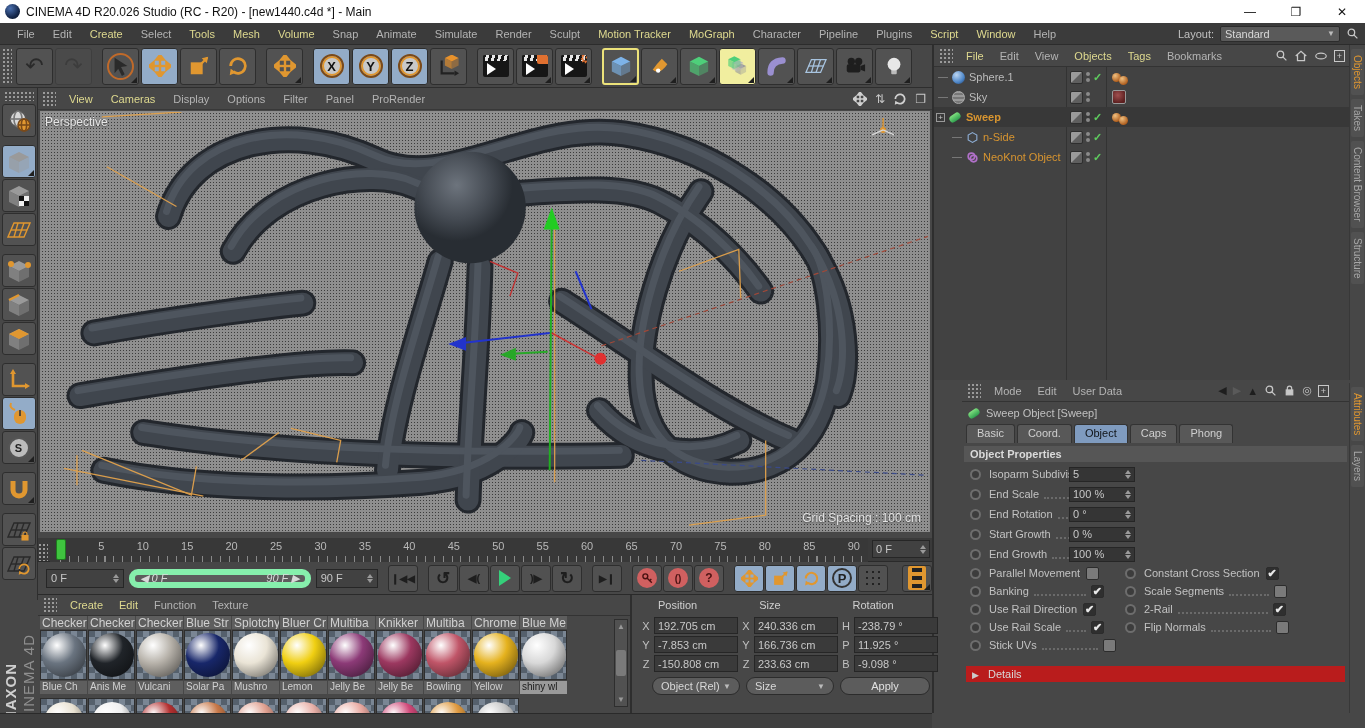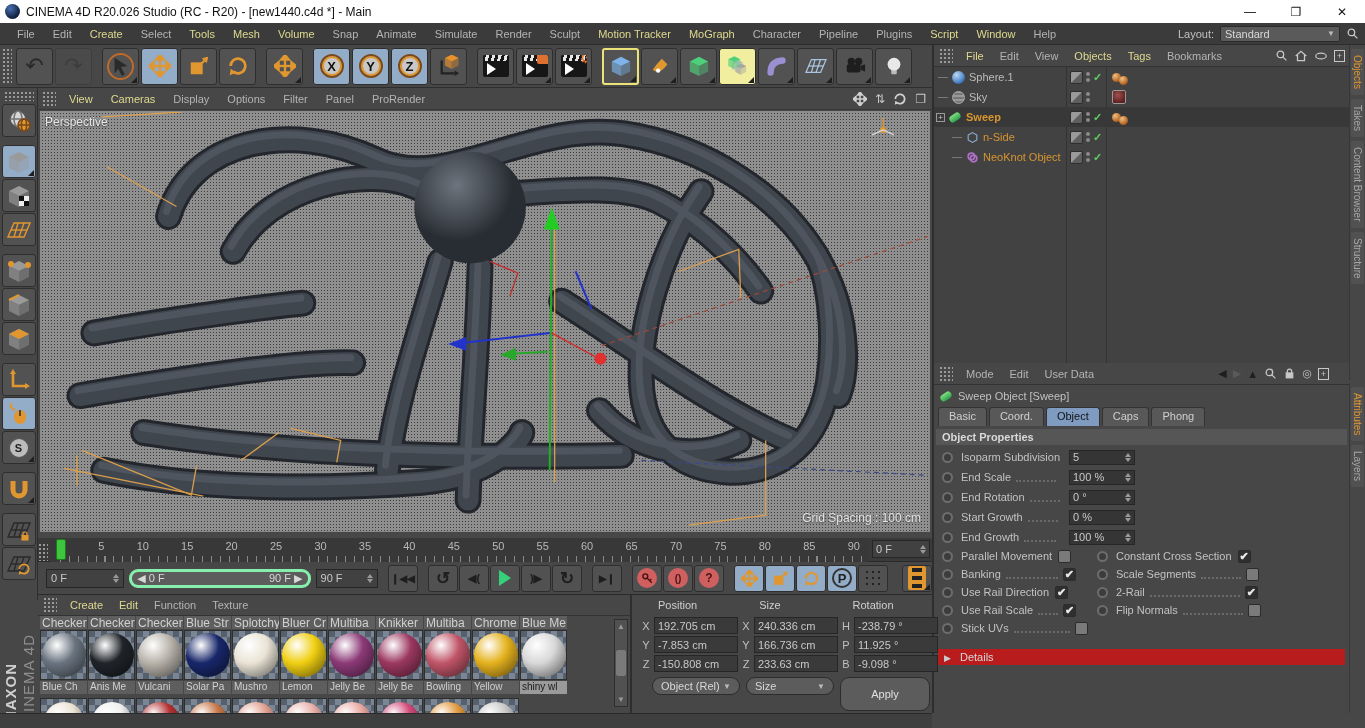--- a/index.html
+++ b/index.html
@@ -126,21 +126,21 @@
     font-size:8px; line-height:7px; text-align:center; margin-left:2px; }
   .obj-ico { width:14px; height:14px; display:flex; align-items:center; justify-content:center; margin-left:3px; flex:0 0 auto; }
   .ico-sphere { width:13px; height:13px; border-radius:50%;
     background:radial-gradient(circle at 35% 30%, #bcd6f2, #4d86c8 60%, #1d3a66); }
   .ico-sky { width:13px; height:13px; border-radius:50%; border:1px solid #aaa;
     background:repeating-linear-gradient(0deg,#777 0 2px,#999 2px 4px); }
   .ico-sweep { width:12px; height:7px; border-radius:5px; background:linear-gradient(#7fe07f,#2e9e4e);
     transform:rotate(-35deg); }
 
   
-  #attr-panel { position:absolute; left:0; top:318px; width:415px; height:333px; }
+  #attr-panel { position:absolute; left:0; top:335px; width:415px; height:333px;padding-left:28px; }
   #attr-title-row { height:22px; display:flex; align-items:center; gap:6px; padding-left:6px; }
   #attr-tabs { display:flex; gap:2px; padding-left:4px; height:19px; }
   .attr-tab { background:#585858; color:#cfcfcf; padding:2px 10px 0 10px; border-radius:3px 3px 0 0;
     border:1px solid #333; border-bottom:none; }
   .attr-tab.active { background:#7f9bbf; color:#101418; }
   .sec-header { margin:3px 2px 2px 2px; background:#565656; color:#dadada; padding:2px 6px; font-weight:bold; }
   .prop-row { display:flex; align-items:center; height:20px; padding-left:8px; }
   .radio { width:11px; height:11px; border-radius:50%; border:2px solid #6d6d6d; background:#3c3c3c;
     margin-right:8px; flex:0 0 auto; }
   .prop-label { color:#c2c2c2; white-space:nowrap; }
@@ -173,22 +173,22 @@
     border:1px solid #1d7a1d; border-radius:2px; }
   #tl-cur { position:absolute; right:2px; top:2px; width:58px; height:18px; background:#414141;
     border:1px solid #262626; display:flex; align-items:center; padding:0 3px; color:#c8c8c8; }
 
   
   #transport { position:absolute; left:38px; top:562px; width:894px; height:33px; background:#474747;
     display:flex; align-items:center; border-bottom:1px solid #2a2a2a; }
   .tp-field { height:19px; background:#414141; border:1px solid #262626; display:flex; align-items:center;
     padding:0 4px; color:#c8c8c8; position:relative; }
   #tp-frame { width:88px; margin-left:8px; }
-  #tp-range { width:205px; height:19px; margin-left:5px; background:#5c5c5c; border:3px solid #86efac;
-    border-radius:9px; display:flex; align-items:center; padding:0 5px; color:#d8d8d8; }
+  #tp-range { width:205px; height:19px; margin-left:5px; background:#5c5c5c; border:6px solid #86efac;
+    border-radius:9px; display:flex; align-items:center; padding:0 5px; color:#d8d8d8;font-style:italic; }
   #tp-range .rs-left { margin-right:auto; }
   #tp-end { width:70px; margin-left:5px; }
   .tp-btn { width:30px; height:27px; background:#515151; border:1px solid #2e2e2e; border-radius:3px;
     display:flex; align-items:center; justify-content:center; color:#1e1e1e; font-size:13px; font-weight:bold;
     flex:0 0 auto; position:relative; }
   .tp-btn.blue { background:#93acc8; }
   .tp-group { display:flex; gap:1px; margin-left:10px; }
   .play-tri { width:0; height:0; border-left:12px solid #35d07a; border-top:8px solid transparent;
     border-bottom:8px solid transparent; }
   .red-circle { width:20px; height:20px; border-radius:50%; background:#d06060; color:#4a1212;
@@ -232,21 +232,21 @@
   #coord-head span { color:#cfcfcf; }
   .coord-grid { display:grid; grid-template-columns:12px 84px 12px 84px 12px 84px; gap:2px 2px;
     align-items:center; padding-left:6px; margin-top:2px; }
   .ax-label { color:#c0c0c0; text-align:center; }
   .coord-field { height:17px; background:#3a3a3a; border:1px solid #262626; display:flex; align-items:center;
     padding:0 3px; color:#c8c8c8; font-size:11px; white-space:nowrap; overflow:hidden; }
   #coord-foot { display:flex; gap:6px; padding-left:18px; margin-top:5px; }
   .coord-dd { width:88px; height:18px; background:#5c5c5c; border:1px solid #2c2c2c; border-radius:9px;
     display:flex; align-items:center; padding:0 8px; color:#d8d8d8; }
   .coord-dd .dd-arrow { margin-left:auto; font-size:8px; color:#bbb; }
-  #apply-btn { width:90px; height:34px; background:#5c5c5c; border:1px solid #2c2c2c; border-radius:9px;
+  #apply-btn { width:90px; height:18px; background:#5c5c5c; border:1px solid #2c2c2c; border-radius:9px;
     color:#e0e0e0; display:flex; align-items:center; justify-content:center; }
 
   
   #statusbar { position:absolute; left:0; top:713px; width:932px; height:15px; background:#3f3f3f;
     border-top:1px solid #2a2a2a; }
 
   svg .cube-top { fill:currentColor; }
   svg .cube-l { fill:currentColor; opacity:.65; }
   svg .cube-r { fill:currentColor; opacity:.4; }
   .icon-12 { width:22px; height:22px; }

